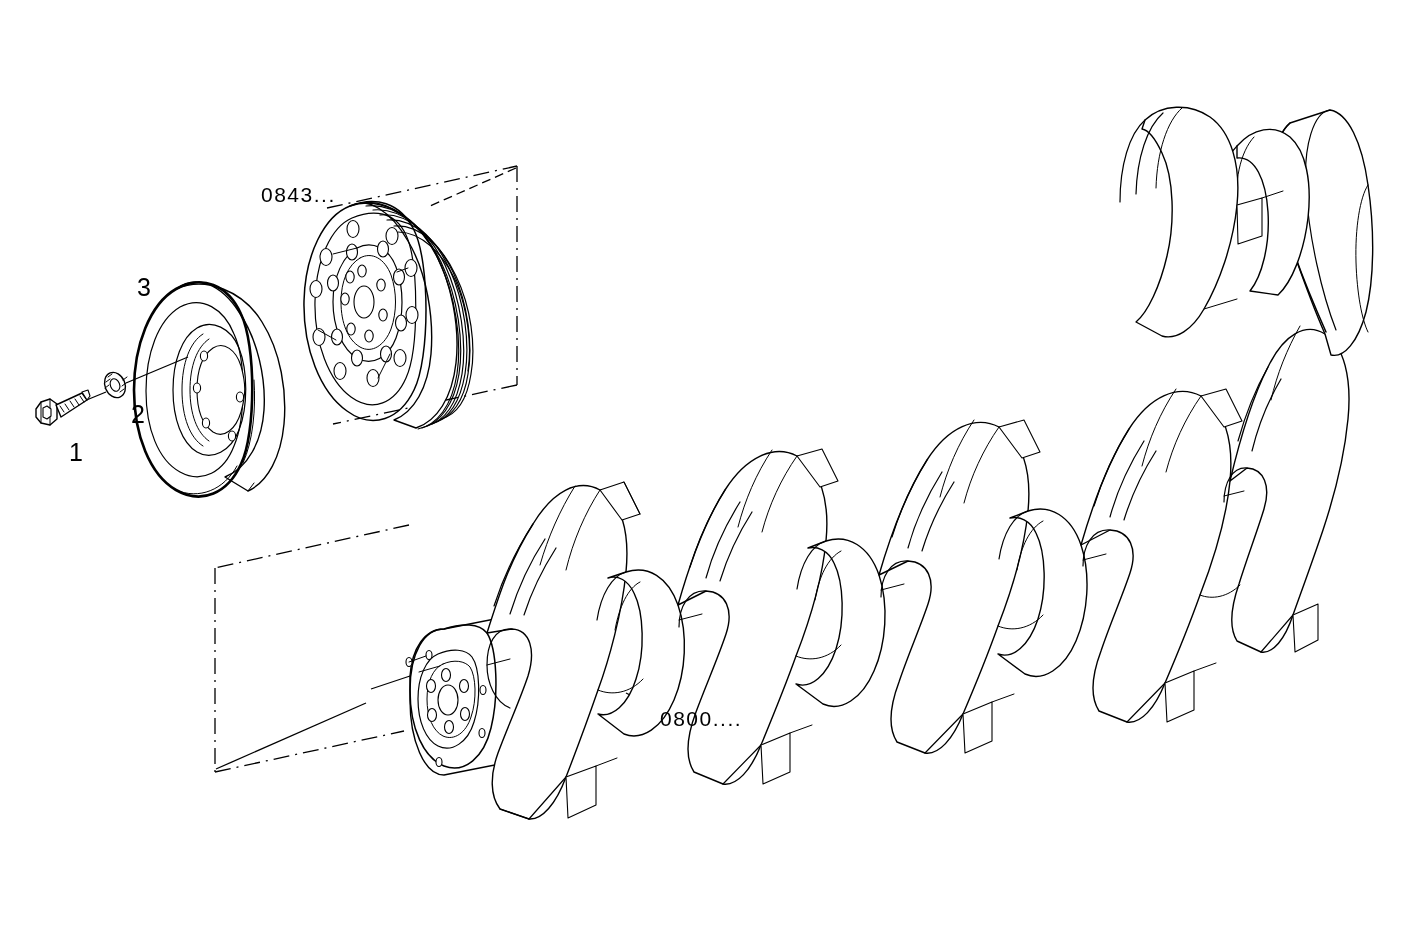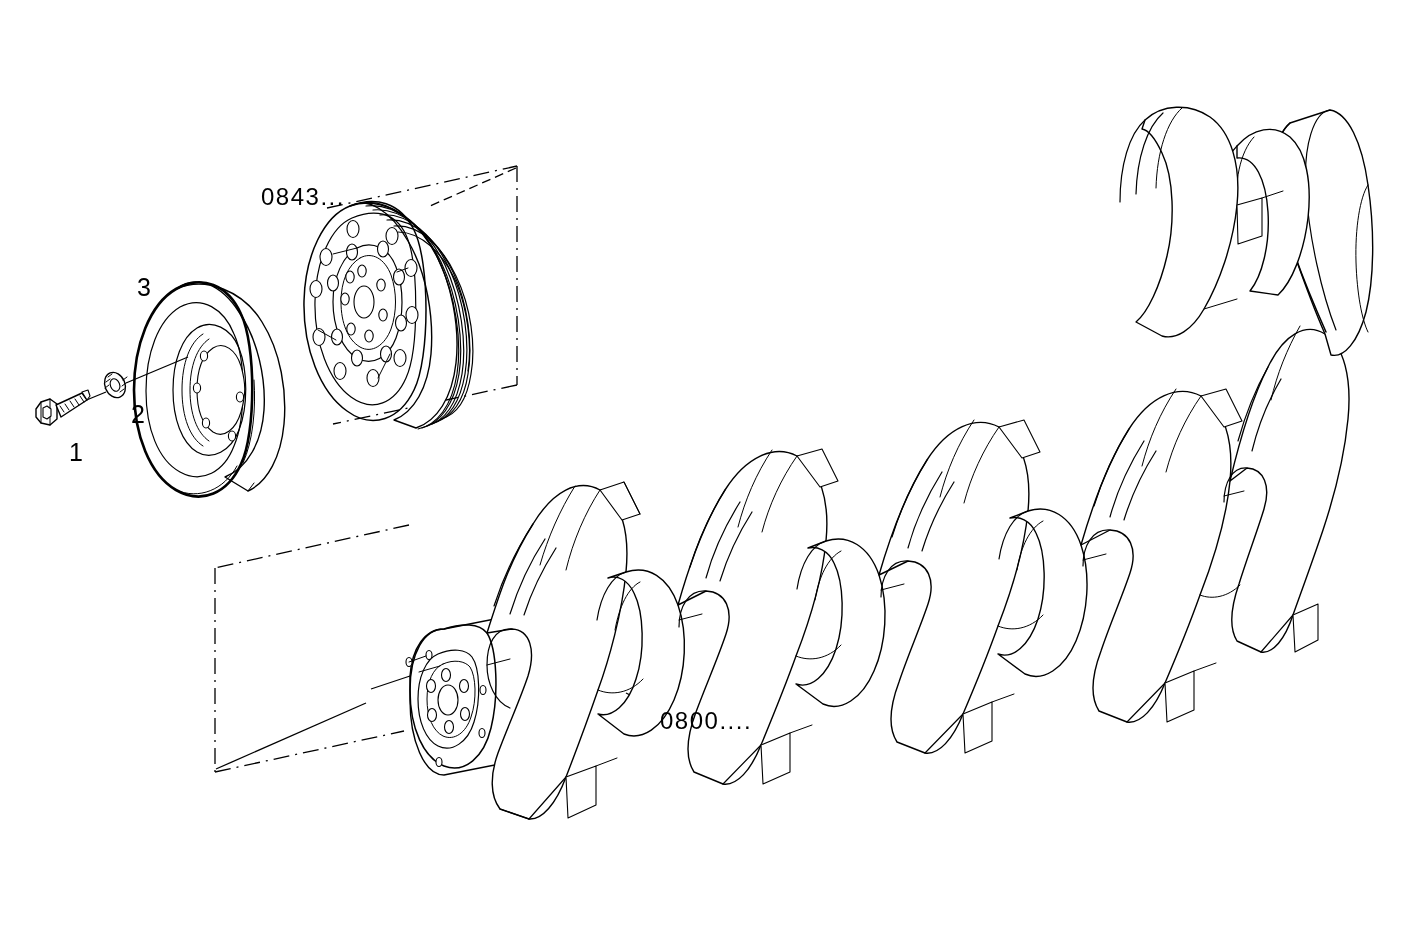--- a/index.html
+++ b/index.html
@@ -19,21 +19,21 @@
   .fillw-hair{fill:#ffffff;stroke:#000000;stroke-width:1.1;stroke-linejoin:round;}
   .dashdot{fill:none;stroke:#000000;stroke-width:1.3;
            stroke-dasharray:16 6 2 6;stroke-linecap:butt;}
   .leader{fill:none;stroke:#000000;stroke-width:1.3;stroke-dasharray:9 5;stroke-linecap:butt;}
   .leader-solid{fill:none;stroke:#000000;stroke-width:1.3;stroke-linecap:butt;}
   .lbl{
     position:absolute;color:#000000;
     font-family:"Liberation Sans", sans-serif;
     white-space:nowrap;user-select:none;
   }
-  .lbl-group{font-size:24px;letter-spacing:1.5px;}
+  .lbl-group{font-size:21px;letter-spacing:1.5px;}
   .lbl-item{font-size:25px;}
 </style>
 </head>
 <body>
 
 <div id="stage">
 
   <svg id="drawing" viewBox="0 0 1418 945">
 
     <g>

